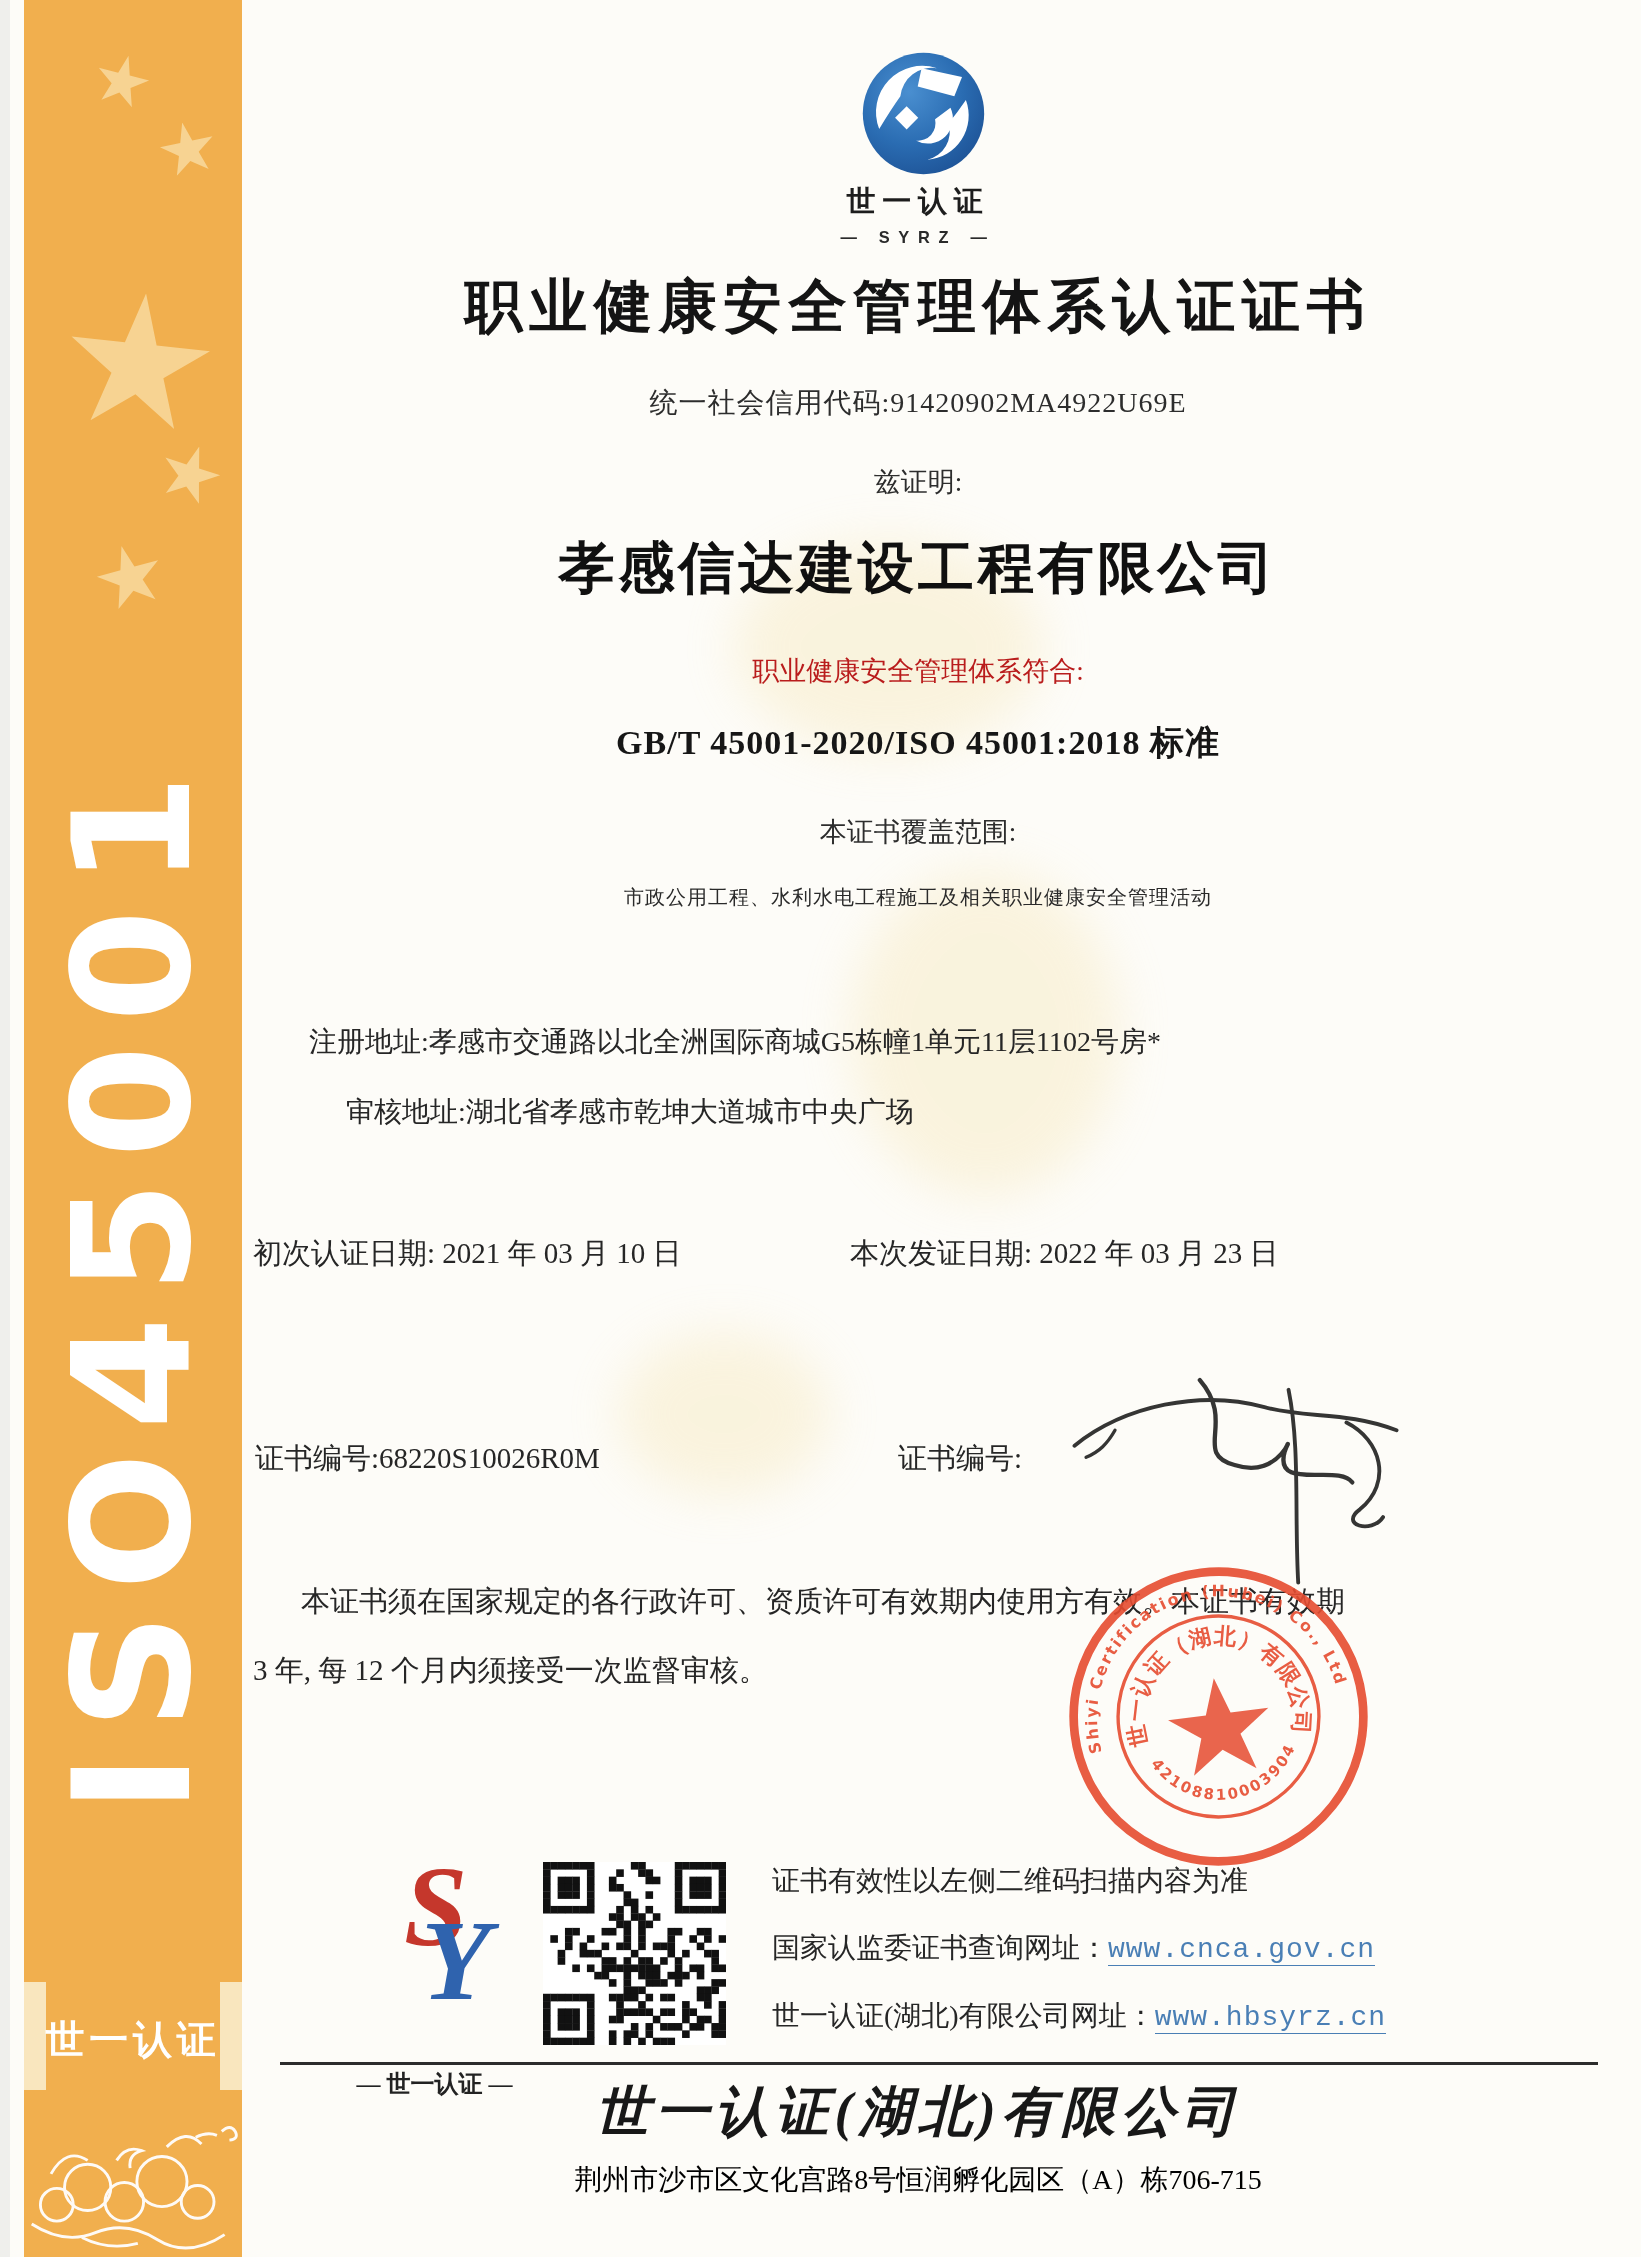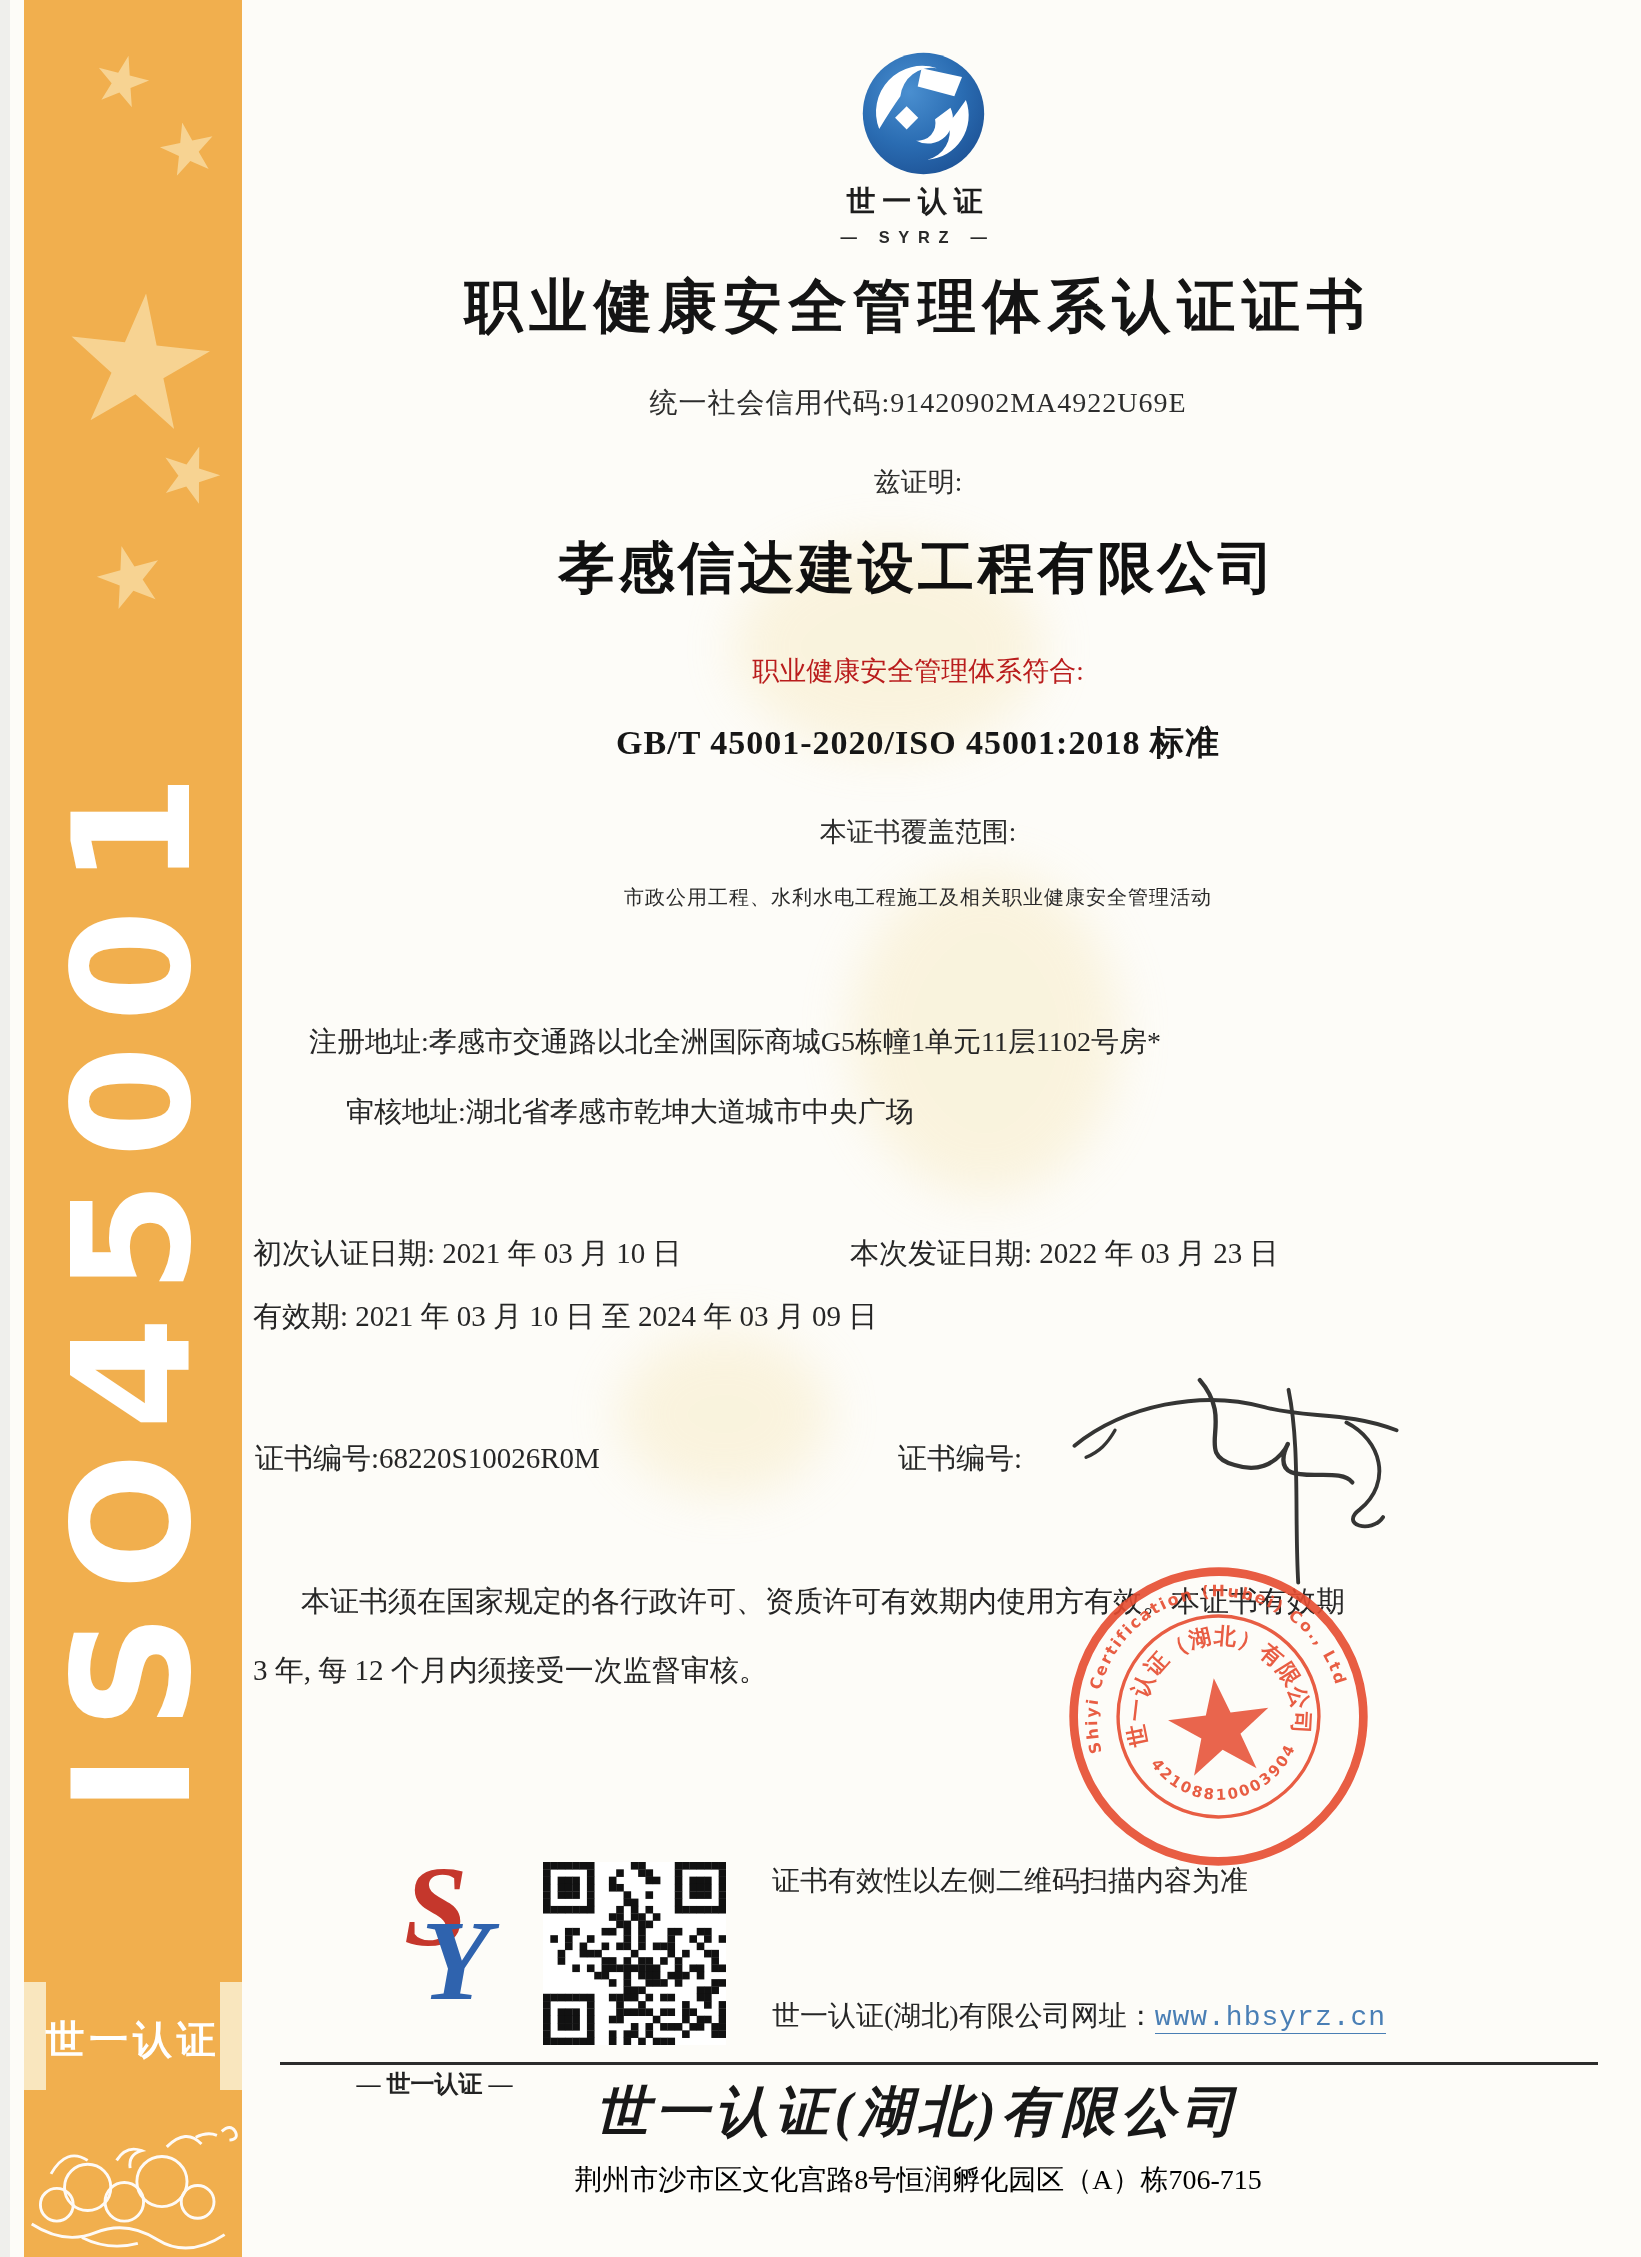--- a/index.html
+++ b/index.html
@@ -125,21 +125,20 @@
   <div class="cxr conform">职业健康安全管理体系符合:</div>
   <div class="cxr gbt">GB/T 45001-2020/ISO 45001:2018 标准</div>
   <div class="cxr scope-label">本证书覆盖范围:</div>
   <div class="cxr scope-text">市政公用工程、水利水电工程施工及相关职业健康安全管理活动</div>
 
   <div class="line" style="left:309px;top:1023px;">注册地址:孝感市交通路以北全洲国际商城G5栋幢1单元11层1102号房*</div>
   <div class="line" style="left:346px;top:1093px;">审核地址:湖北省孝感市乾坤大道城市中央广场</div>
 
   <div class="line" style="left:253px;top:1234px;font-size:29px;">初次认证日期: 2021 年 03 月 10 日</div>
   <div class="line" style="left:850px;top:1234px;font-size:29px;">本次发证日期: 2022 年 03 月 23 日</div>
-  <div class="line" style="left:253px;top:1297px;font-size:29px;">有效期: 2021 年 03 月 10 日 至 2024 年 03 月 09 日</div>
 
   <div class="line" style="left:255px;top:1439px;font-size:29px;">证书编号:68220S10026R0M</div>
   <div class="line" style="left:898px;top:1439px;font-size:29px;">证书编号:</div>
 
   <svg class="sig-wrap" viewBox="0 0 400 280">
     <g stroke="#1a1a1a" fill="none" stroke-linecap="round" opacity="0.88">
       <path d="M18,120 C70,78 150,62 215,80 C258,92 300,84 352,104" stroke-width="4"></path>
       <path d="M148,52 C186,96 140,128 184,140 C234,156 246,98 236,126 C224,168 292,138 306,158" stroke-width="4.5"></path>
       <path d="M240,62 C252,122 246,190 250,262" stroke-width="4"></path>
       <path d="M300,96 C336,114 348,158 314,186 C292,202 326,212 338,194" stroke-width="4"></path>
@@ -439,20 +438,23 @@
         <rect x="182.40" y="174.80" width="7.90" height="7.90" fill="#111"></rect>
         <rect x="68.40" y="182.40" width="7.90" height="7.90" fill="#111"></rect>
         <rect x="83.60" y="182.40" width="7.90" height="7.90" fill="#111"></rect>
         <rect x="98.80" y="182.40" width="7.90" height="7.90" fill="#111"></rect>
         <rect x="114.00" y="182.40" width="7.90" height="7.90" fill="#111"></rect>
         <rect x="121.60" y="182.40" width="7.90" height="7.90" fill="#111"></rect>
         <rect x="129.20" y="182.40" width="7.90" height="7.90" fill="#111"></rect>
       </svg></div>
 
   <div class="line" style="left:772px;top:1862px;">证书有效性以左侧二维码扫描内容为准</div>
+  <div class="line" style="left:772px;top:1929px;">
+    <span>国家认监委证书查询网址：</span><a href="#" class="flink">www.cnca.gov.cn</a>
+  </div>
   <div class="line" style="left:772px;top:1997px;">
     <span>世一认证(湖北)有限公司网址：</span><a href="#" class="flink">www.hbsyrz.cn</a>
   </div>
 
   <div class="separator"></div>
   <div class="cxr calli">世一认证(湖北)有限公司</div>
   <div class="cxr faddr">荆州市沙市区文化宫路8号恒润孵化园区（A）栋706-715</div>
 </div>
 
 

